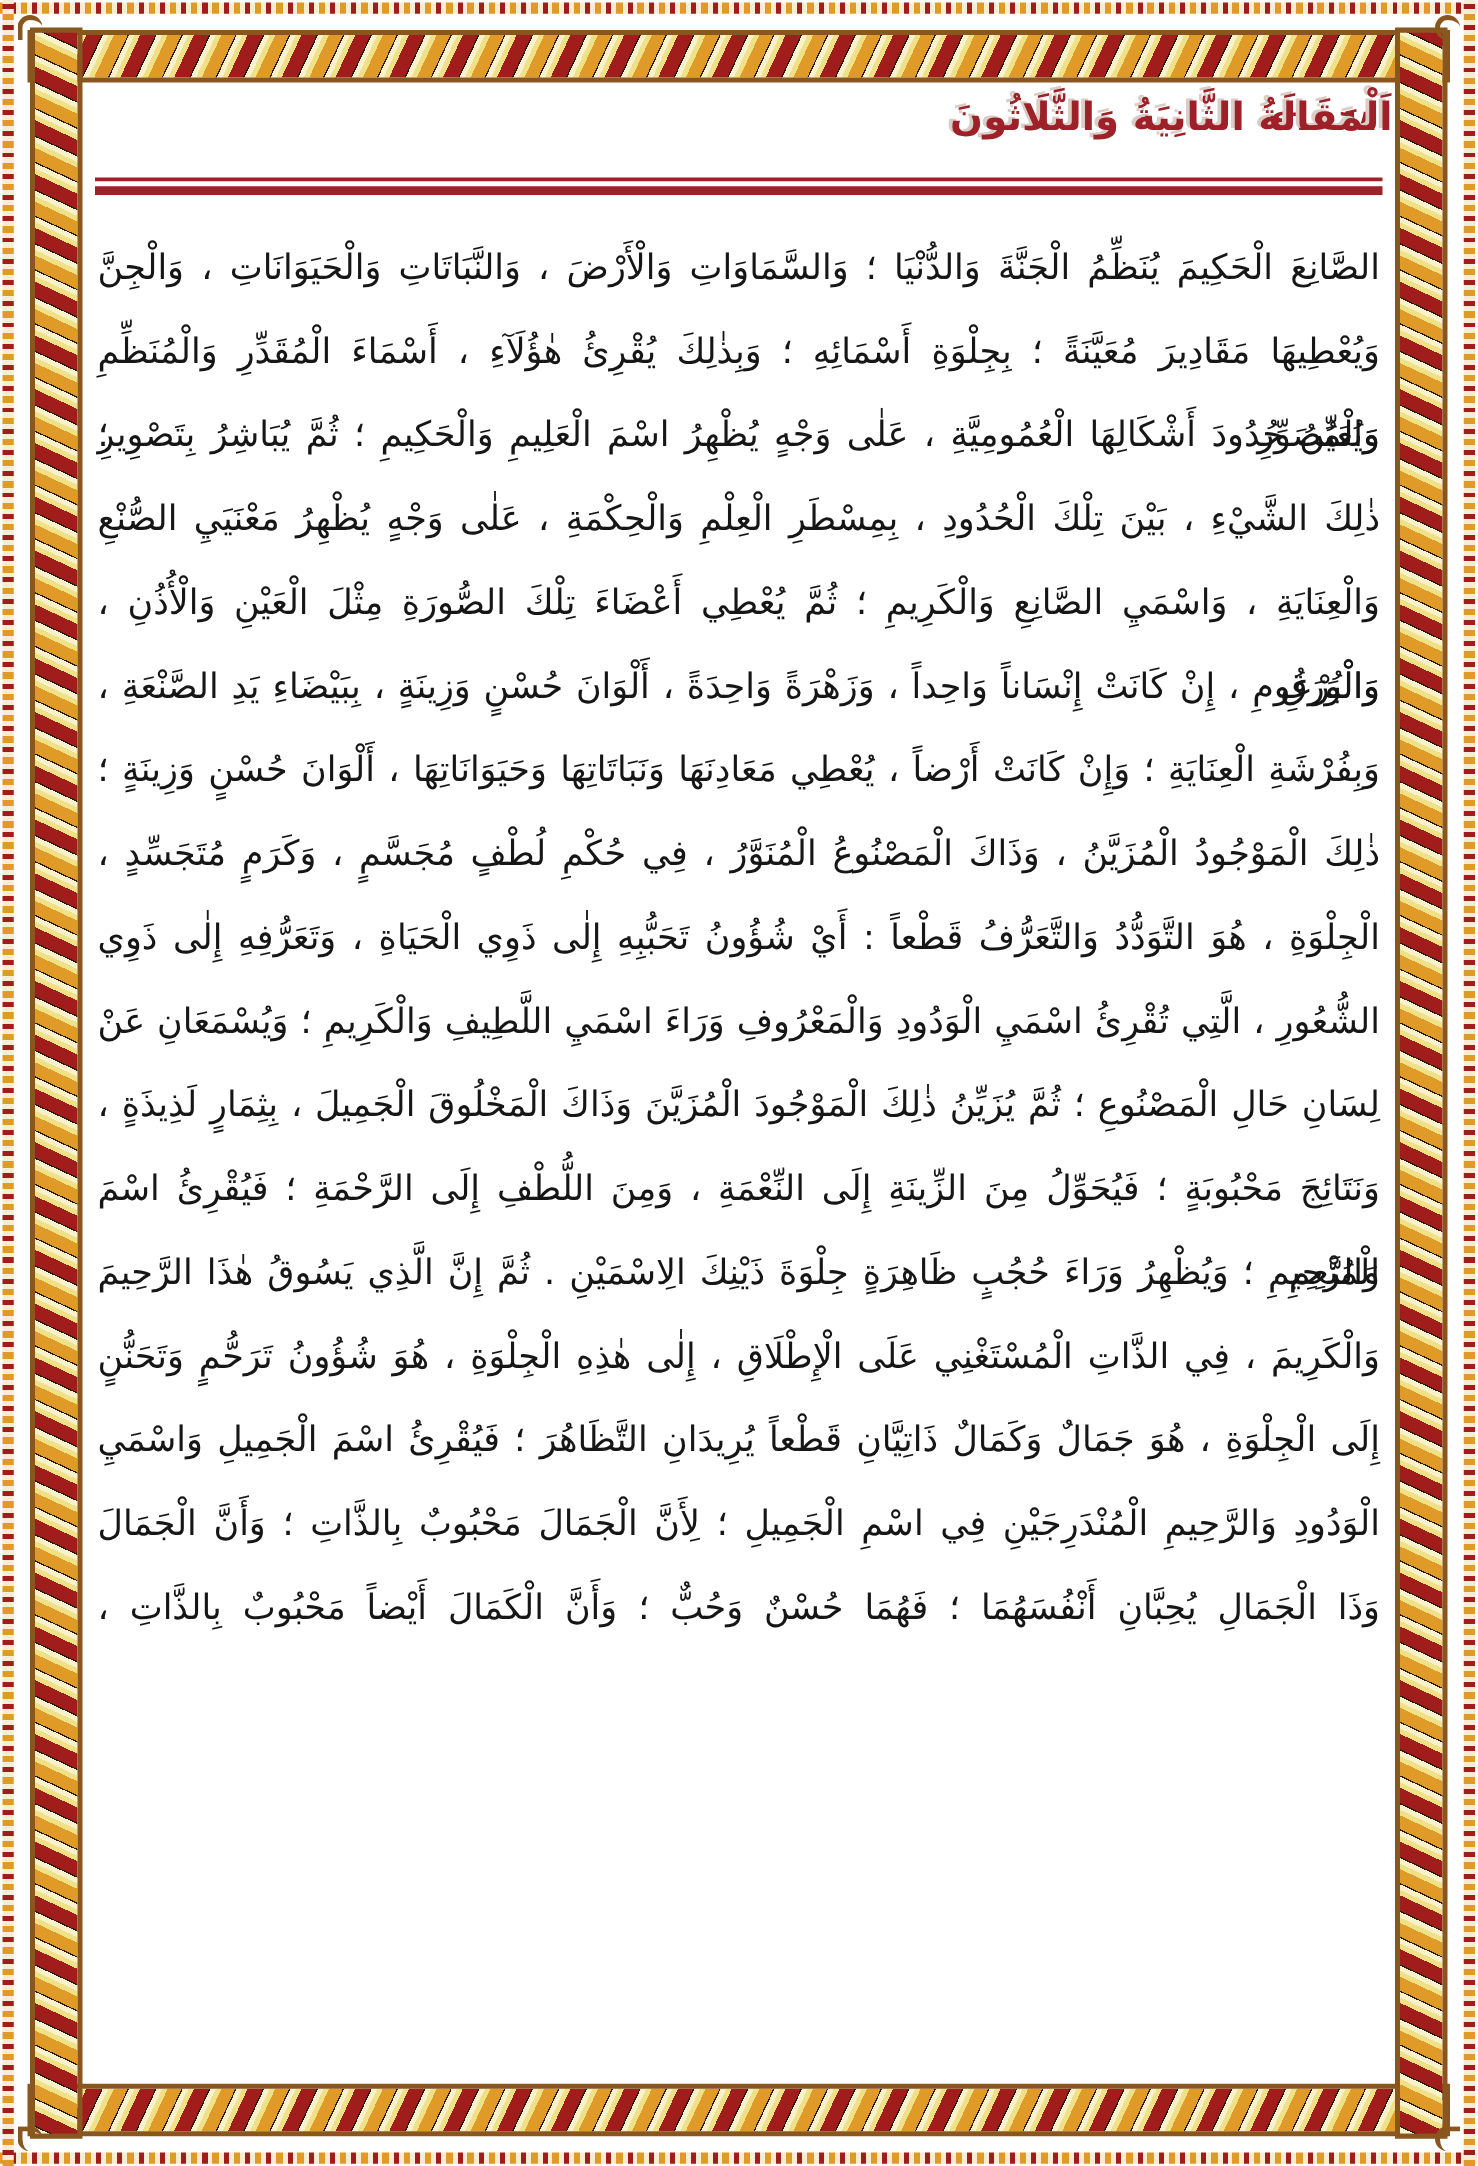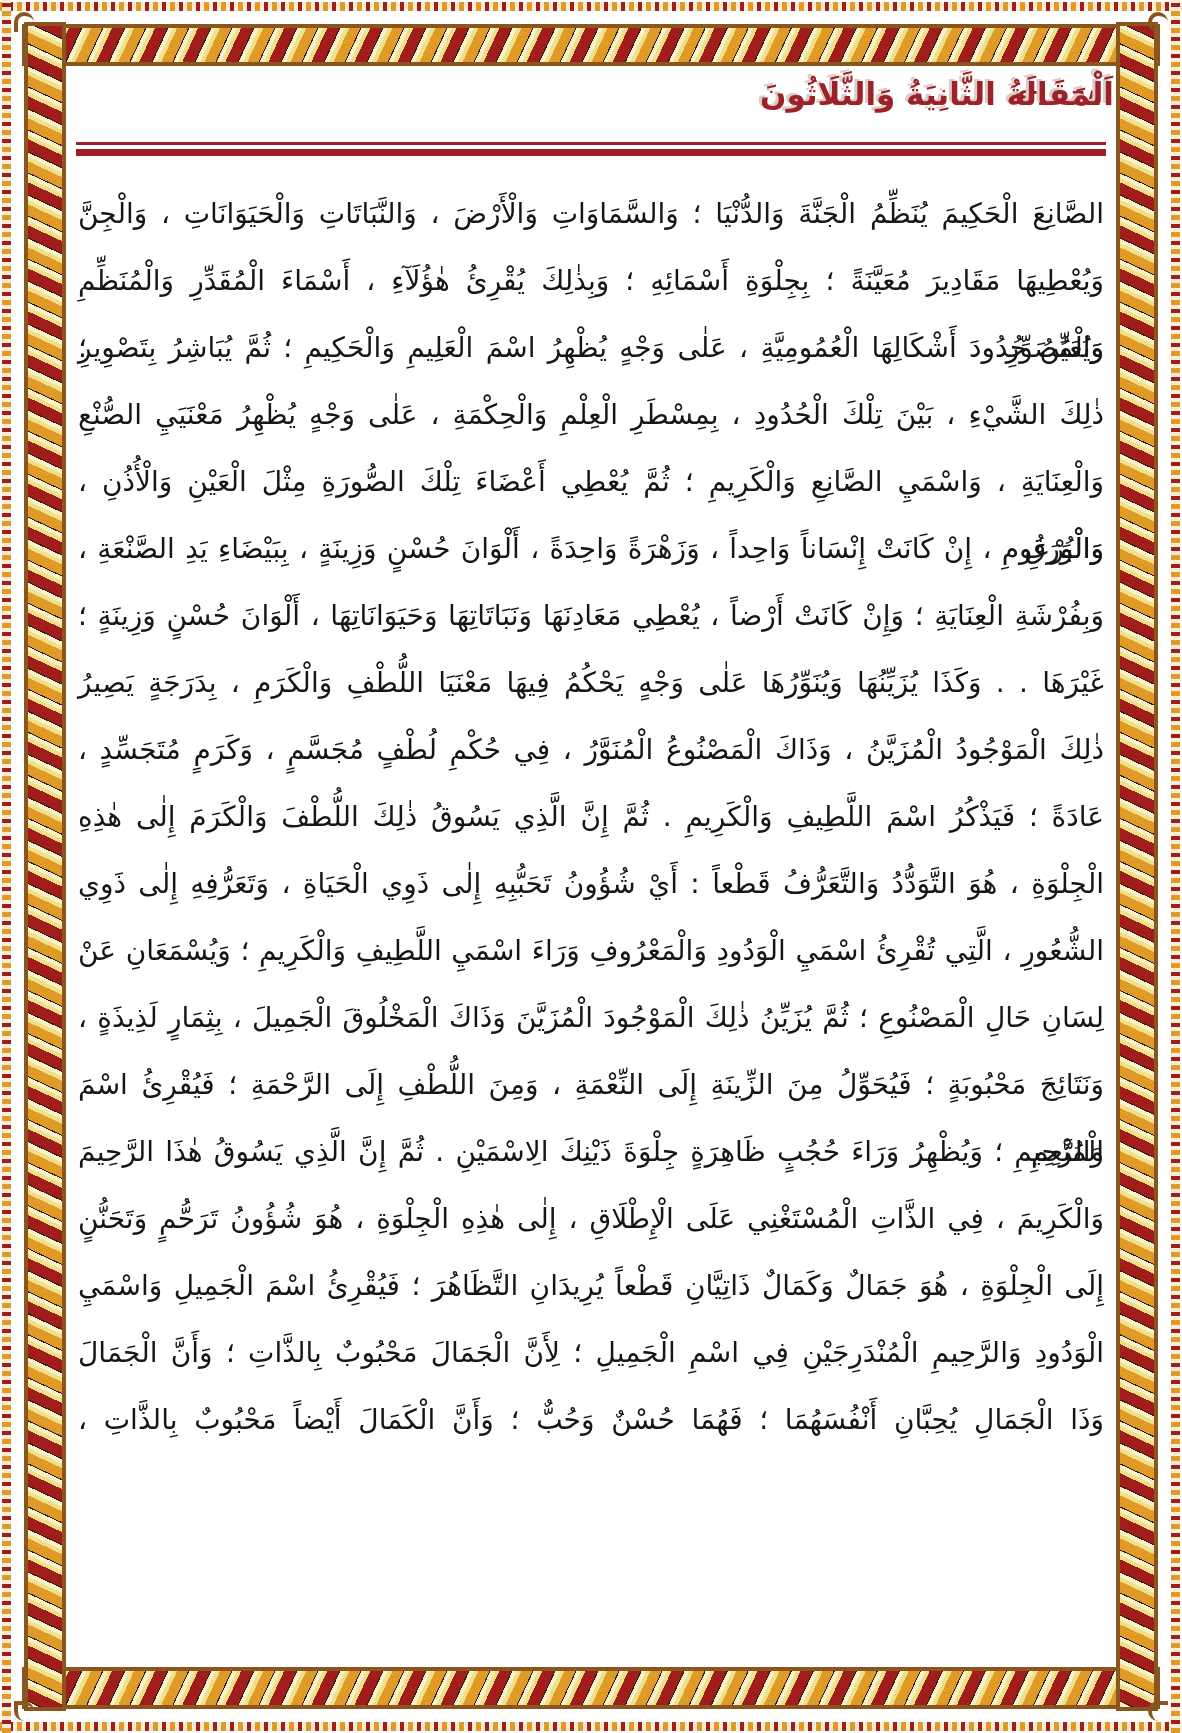--- a/index.html
+++ b/index.html
@@ -91,23 +91,21 @@
 
   <div class="body-text">
 
   <div class="line">الصَّانِعَ الْحَكِيمَ يُنَظِّمُ الْجَنَّةَ وَالدُّنْيَا ؛ وَالسَّمَاوَاتِ وَالْأَرْضَ ، وَالنَّبَاتَاتِ وَالْحَيَوَانَاتِ ، وَالْجِنَّ</div>
       <div class="line">وَيُعْطِيهَا مَقَادِيرَ مُعَيَّنَةً ؛ بِجِلْوَةِ أَسْمَائِهِ ؛ وَبِذٰلِكَ يُقْرِئُ هٰؤُلَآءِ ، أَسْمَاءَ الْمُقَدِّرِ وَالْمُنَظِّمِ وَالْمُصَوِّرِ ؛</div>
       <div class="line">وَيُعَيِّنُ حُدُودَ أَشْكَالِهَا الْعُمُومِيَّةِ ، عَلٰى وَجْهٍ يُظْهِرُ اسْمَ الْعَلِيمِ وَالْحَكِيمِ ؛ ثُمَّ يُبَاشِرُ بِتَصْوِيرِ</div>
       <div class="line">ذٰلِكَ الشَّيْءِ ، بَيْنَ تِلْكَ الْحُدُودِ ، بِمِسْطَرِ الْعِلْمِ وَالْحِكْمَةِ ، عَلٰى وَجْهٍ يُظْهِرُ مَعْنَيَيِ الصُّنْعِ</div>
       <div class="line">وَالْعِنَايَةِ ، وَاسْمَيِ الصَّانِعِ وَالْكَرِيمِ ؛ ثُمَّ يُعْطِي أَعْضَاءَ تِلْكَ الصُّورَةِ مِثْلَ الْعَيْنِ وَالْأُذُنِ ، وَالْوَرَقِ</div>
       <div class="line">وَالْبُرْعُومِ ، إِنْ كَانَتْ إِنْسَاناً وَاحِداً ، وَزَهْرَةً وَاحِدَةً ، أَلْوَانَ حُسْنٍ وَزِينَةٍ ، بِبَيْضَاءِ يَدِ الصَّنْعَةِ ،</div>
       <div class="line">وَبِفُرْشَةِ الْعِنَايَةِ ؛ وَإِنْ كَانَتْ أَرْضاً ، يُعْطِي مَعَادِنَهَا وَنَبَاتَاتِهَا وَحَيَوَانَاتِهَا ، أَلْوَانَ حُسْنٍ وَزِينَةٍ ؛</div>
-      <div class="line">غَيْرَهَا . . وَكَذَا يُزَيِّنُهَا وَيُنَوِّرُهَا عَلٰى وَجْهٍ يَحْكُمُ فِيهَا مَعْنَيَا اللُّطْفِ وَالْكَرَمِ ، بِدَرَجَةٍ يَصِيرُ</div>
       <div class="line">ذٰلِكَ الْمَوْجُودُ الْمُزَيَّنُ ، وَذَاكَ الْمَصْنُوعُ الْمُنَوَّرُ ، فِي حُكْمِ لُطْفٍ مُجَسَّمٍ ، وَكَرَمٍ مُتَجَسِّدٍ ،</div>
-      <div class="line">عَادَةً ؛ فَيَذْكُرُ اسْمَ اللَّطِيفِ وَالْكَرِيمِ . ثُمَّ إِنَّ الَّذِي يَسُوقُ ذٰلِكَ اللُّطْفَ وَالْكَرَمَ إِلٰى هٰذِهِ</div>
       <div class="line">الْجِلْوَةِ ، هُوَ التَّوَدُّدُ وَالتَّعَرُّفُ قَطْعاً : أَيْ شُؤُونُ تَحَبُّبِهِ إِلٰى ذَوِي الْحَيَاةِ ، وَتَعَرُّفِهِ إِلٰى ذَوِي</div>
       <div class="line">الشُّعُورِ ، الَّتِي تُقْرِئُ اسْمَيِ الْوَدُودِ وَالْمَعْرُوفِ وَرَاءَ اسْمَيِ اللَّطِيفِ وَالْكَرِيمِ ؛ وَيُسْمَعَانِ عَنْ</div>
       <div class="line">لِسَانِ حَالِ الْمَصْنُوعِ ؛ ثُمَّ يُزَيِّنُ ذٰلِكَ الْمَوْجُودَ الْمُزَيَّنَ وَذَاكَ الْمَخْلُوقَ الْجَمِيلَ ، بِثِمَارٍ لَذِيذَةٍ ،</div>
       <div class="line">وَنَتَائِجَ مَحْبُوبَةٍ ؛ فَيُحَوِّلُ مِنَ الزِّينَةِ إِلَى النِّعْمَةِ ، وَمِنَ اللُّطْفِ إِلَى الرَّحْمَةِ ؛ فَيُقْرِئُ اسْمَ الْمُنْعِمِ</div>
       <div class="line">وَالرَّحِيمِ ؛ وَيُظْهِرُ وَرَاءَ حُجُبٍ ظَاهِرَةٍ جِلْوَةَ ذَيْنِكَ الِاسْمَيْنِ . ثُمَّ إِنَّ الَّذِي يَسُوقُ هٰذَا الرَّحِيمَ</div>
       <div class="line">وَالْكَرِيمَ ، فِي الذَّاتِ الْمُسْتَغْنِي عَلَى الْإِطْلَاقِ ، إِلٰى هٰذِهِ الْجِلْوَةِ ، هُوَ شُؤُونُ تَرَحُّمٍ وَتَحَنُّنٍ</div>
       <div class="line">إِلَى الْجِلْوَةِ ، هُوَ جَمَالٌ وَكَمَالٌ ذَاتِيَّانِ قَطْعاً يُرِيدَانِ التَّظَاهُرَ ؛ فَيُقْرِئُ اسْمَ الْجَمِيلِ وَاسْمَيِ</div>
       <div class="line">الْوَدُودِ وَالرَّحِيمِ الْمُنْدَرِجَيْنِ فِي اسْمِ الْجَمِيلِ ؛ لِأَنَّ الْجَمَالَ مَحْبُوبٌ بِالذَّاتِ ؛ وَأَنَّ الْجَمَالَ</div>
       <div class="line">وَذَا الْجَمَالِ يُحِبَّانِ أَنْفُسَهُمَا ؛ فَهُمَا حُسْنٌ وَحُبٌّ ؛ وَأَنَّ الْكَمَالَ أَيْضاً مَحْبُوبٌ بِالذَّاتِ ،</div>
     </div>

